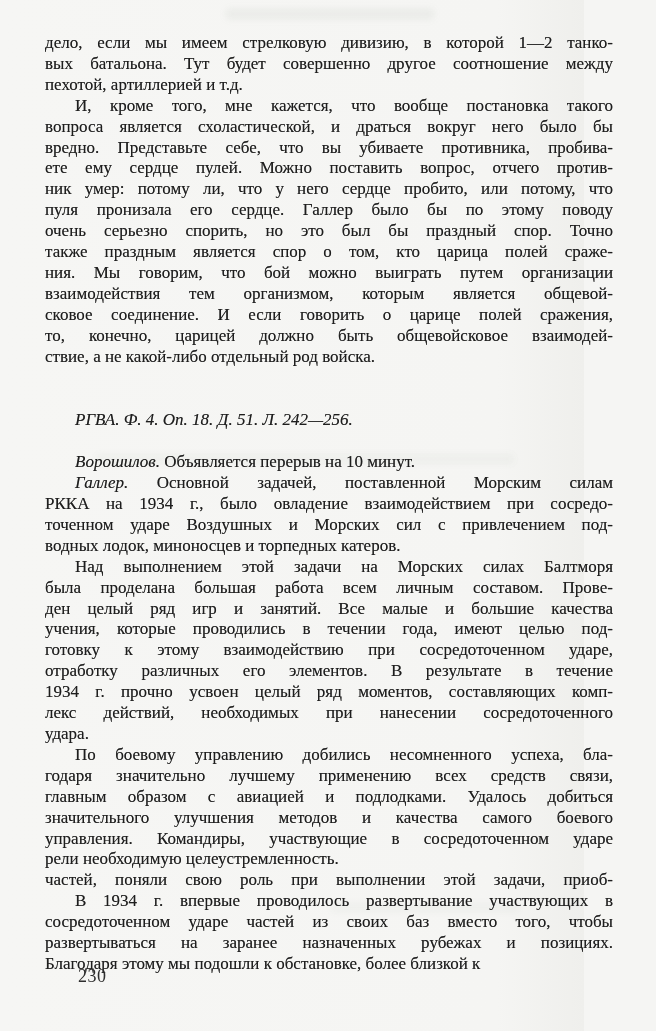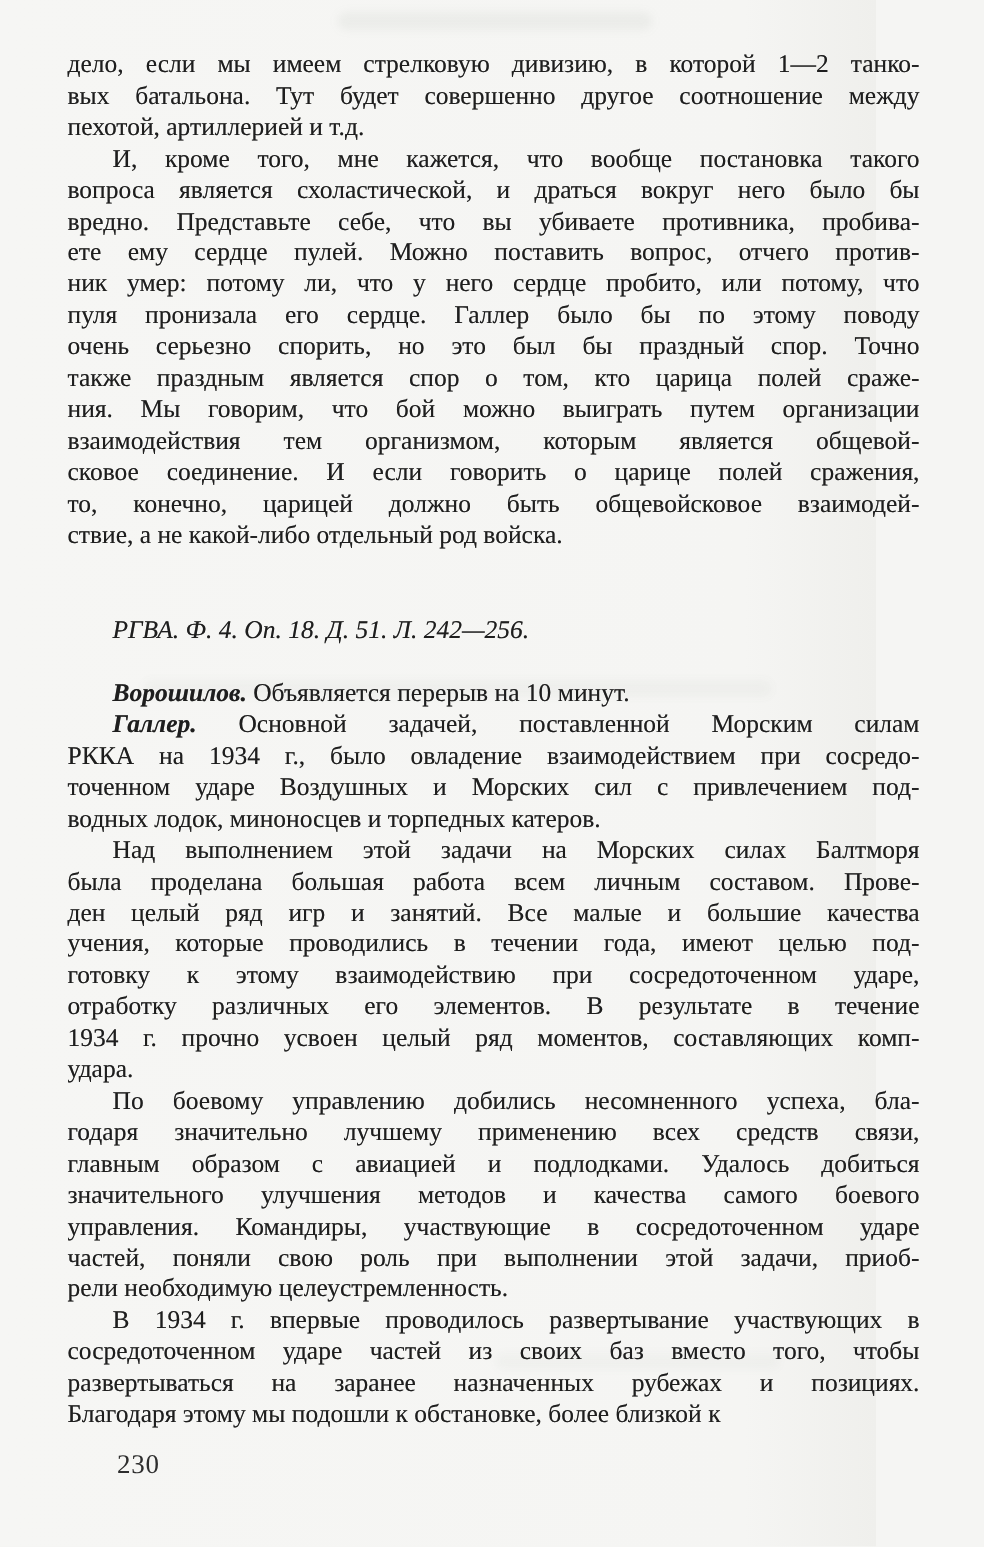--- a/index.html
+++ b/index.html
@@ -37,21 +37,21 @@
   }
   .para.indent .line.first {
     text-indent: 30px;
   }
   .para.archival .line {
     font-style: italic;
     text-align-last: left;
     margin-top: 22px;
   }
   .speaker {
-    font-weight: bold;
+    font-weight: normal;
     font-style: italic;
   }
   .spacer {
     height: 20.9px;
   }
   .page-number {
     position: absolute;
     left: 46px;
     top: 966px;
     font-size: 18px;
@@ -114,30 +114,31 @@
         <div class="line last">водных лодок, миноносцев и торпедных катеров.</div>
       </div>
       <div class="para body indent">
         <div class="line first">Над выполнением этой задачи на Морских силах Балтморя</div>
         <div class="line">была проделана большая работа всем личным составом. Прове-</div>
         <div class="line">ден целый ряд игр и занятий. Все малые и большие качества</div>
         <div class="line">учения, которые проводились в течении года, имеют целью под-</div>
         <div class="line">готовку к этому взаимодействию при сосредоточенном ударе,</div>
         <div class="line">отработку различных его элементов. В результате в течение</div>
         <div class="line">1934 г. прочно усвоен целый ряд моментов, составляющих комп-</div>
+        <div class="line">лекс действий, необходимых при нанесении сосредоточенного</div>
         <div class="line last">удара.</div>
       </div>
       <div class="para body indent">
         <div class="line first">По боевому управлению добились несомненного успеха, бла-</div>
         <div class="line">годаря значительно лучшему применению всех средств связи,</div>
         <div class="line">главным образом с авиацией и подлодками. Удалось добиться</div>
         <div class="line">значительного улучшения методов и качества самого боевого</div>
         <div class="line">управления. Командиры, участвующие в сосредоточенном ударе</div>
+        <div class="line last">рели необходимую целеустремленность.</div>
         <div class="line">частей, поняли свою роль при выполнении этой задачи, приоб-</div>
-        <div class="line last">рели необходимую целеустремленность.</div>
       </div>
       <div class="para body indent">
         <div class="line first">В 1934 г. впервые проводилось развертывание участвующих в</div>
         <div class="line">сосредоточенном ударе частей из своих баз вместо того, чтобы</div>
         <div class="line">развертываться на заранее назначенных рубежах и позициях.</div>
         <div class="line last">Благодаря этому мы подошли к обстановке, более близкой к</div>
       </div>
     </div>
 
   <div class="page-number">230</div>

